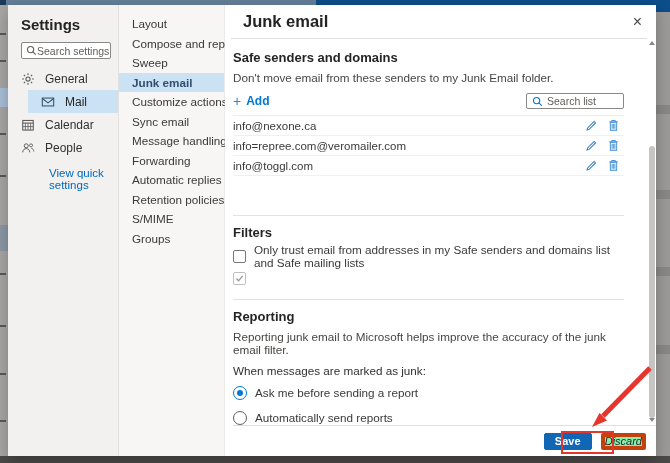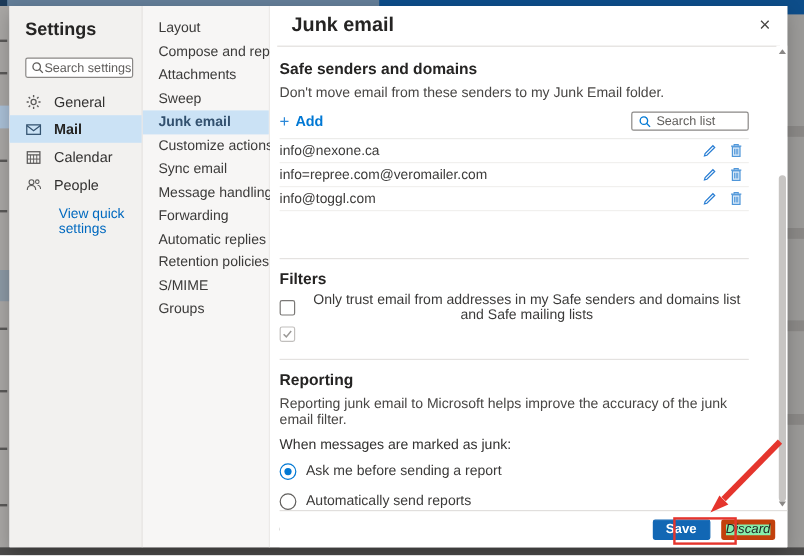--- a/index.html
+++ b/index.html
@@ -20,27 +20,27 @@
   .right-strip .band { position:absolute; left:0; width:14px; height:9px; background:#8a8886; }
   .bottom-strip { position:absolute; left:0; top:456px; width:670px; height:7px; background:#4b4a49; }
 
   
   .dialog { position:absolute; left:8px; top:5px; width:648px; height:451px; background:#fff;
             display:flex; box-shadow:0 6px 14px rgba(0,0,0,.25); }
 
   
   .col1 { width:111px; height:100%; background:#f2f1ef; border-right:1px solid #e3e1df; flex:none; }
   .settings-title { font-size:15px; font-weight:700; color:#252423; padding:11px 0 0 13px; }
-  .search-box { margin:15px 0 0 13px; width:90px; height:17px; background:#fff; border:1px solid #8a8886;
+  .search-box { margin:9px 0 0 13px; width:90px; height:17px; background:#fff; border:1px solid #8a8886;
                 border-radius:2px; display:flex; align-items:center; gap:0; padding-left:4px; }
   .search-box .ph { font-size:10.5px; color:#605e5c; white-space:nowrap; }
   .nav1 { margin-top:8px; }
   .nav1-item { height:23px; display:flex; align-items:center; gap:10px; padding-left:13px;
                font-size:12px; color:#323130; cursor:pointer;text-align:right; }
-  .nav1-item.sel { background:#cbe2f5; font-weight:700; color:#252423; }
+  .nav1-item.sel { background:#cbe2f5; font-weight:400; color:#252423;margin-left:20px; }
   .quick-link { margin:8px 0 0 41px; font-size:11.5px; color:#0069bf; cursor:pointer; }
 
   
   .col2 { width:106px; height:100%; background:#f7f6f5; border-right:1px solid #eceae8; flex:none; padding-top:9px; }
   .nav2-item { height:19.5px; display:flex; align-items:center; padding-left:13px; font-size:11.7px;
                color:#3b3a39; white-space:nowrap; cursor:pointer; }
   .nav2-item.sel { background:#cbe2f5; color:#32506e; font-weight:700; }
 
   
   .main { flex:1; position:relative; background:#fff; }
@@ -61,21 +61,21 @@
 
   .sender-list { margin-top:5px; border-top:1px solid #ececea; }
   .sender-row { height:20px; display:flex; align-items:center; border-bottom:1px solid #f1f0ee;
                 font-size:11.5px; color:#3b3a39; }
   .row-icons { margin-left:auto; display:flex; gap:9px; padding-right:4px; }
   .row-icons svg { cursor:pointer; }
 
   .divider { border-top:1px solid #e4e2e0; }
   .d1 { margin-top:39px; }
   .d2 { margin-top:12px; }
-  .check-row { margin-top:7px; height:18px; display:flex; align-items:center; gap:8px; font-size:11.7px; color:#3b3a39;text-align:center; }
+  .check-row { margin-top:7px; height:18px; display:flex; align-items:center; gap:8px; font-size:11.7px; color:#3b3a39; }
   .cbx { width:13px; height:13px; border:1px solid #7a7876; border-radius:2px; background:#fff; flex:none;
          display:flex; align-items:center; justify-content:center; }
   .cbx.checked-gray { border-color:#c1bfbd; }
   .cbx.checked-gray svg { display:block; }
 
   .prompt { margin-top:8px; font-size:11.7px; font-weight:400; color:#323130; }
   .radio-row { margin-top:6px; height:19px; display:flex; align-items:center; gap:8px; font-size:11.7px; color:#3b3a39; }
   .radio { width:14px; height:14px; border-radius:50%; border:1px solid #605e5c; background:#fff; flex:none;
            display:flex; align-items:center; justify-content:center; }
   .radio.sel { border:1.5px solid #0078d4; }
@@ -186,21 +186,20 @@
           </svg>
           <span>People</span>
         </div>
       </div>
       <div class="quick-link">View quick settings</div>
     </div>
 
     <div class="col2">
       <div class="nav2-item">Layout</div>
       <div class="nav2-item">Compose and reply</div>
-      <div class="nav2-item">Attachments</div>
       <div class="nav2-item">Sweep</div>
       <div class="nav2-item sel">Junk email</div>
       <div class="nav2-item">Customize actions</div>
       <div class="nav2-item">Sync email</div>
       <div class="nav2-item">Message handling</div>
       <div class="nav2-item">Forwarding</div>
       <div class="nav2-item">Automatic replies</div>
       <div class="nav2-item">Retention policies</div>
       <div class="nav2-item">S/MIME</div>
       <div class="nav2-item">Groups</div>

